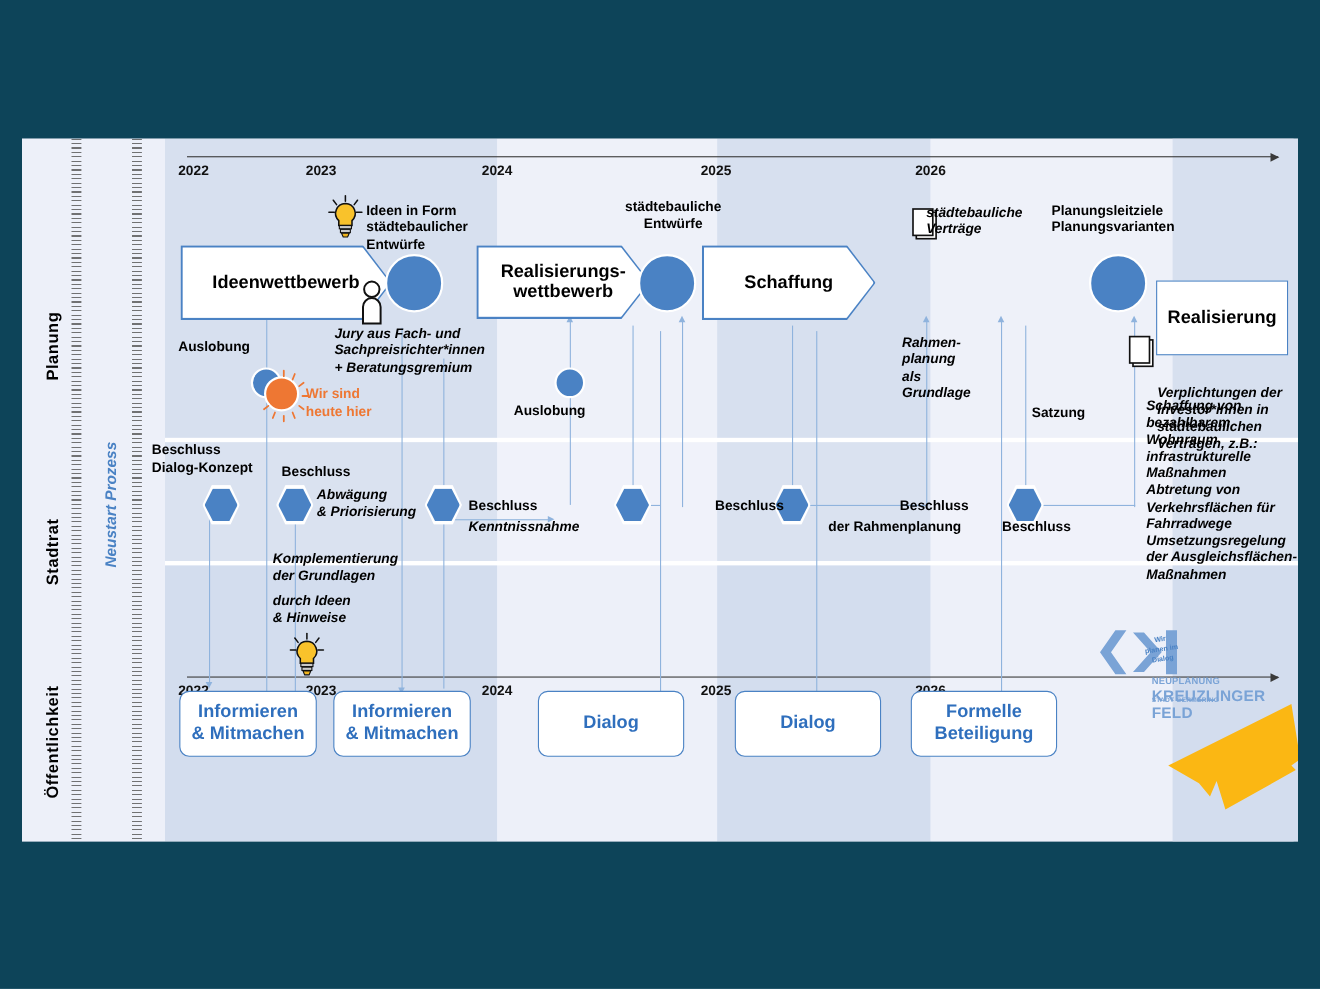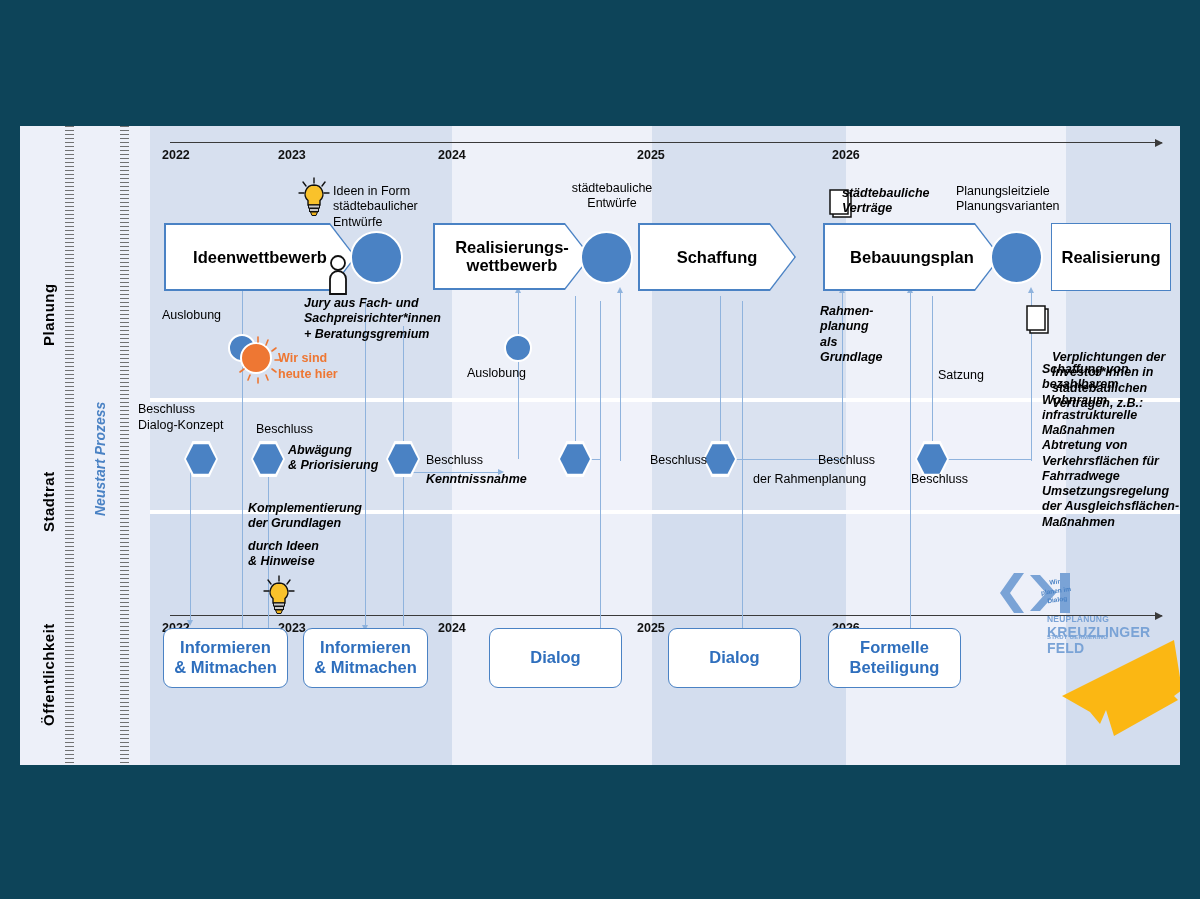--- a/index.html
+++ b/index.html
@@ -65,21 +65,21 @@
     background:
       linear-gradient(#4a82c4,#4a82c4) 0 0/100% 100% no-repeat;
     padding:0;
   }
   .chev.arrow > .inner{
     width:calc(100% - 3.2px);height:calc(100% - 3.2px);margin:1.6px;
     background:#fff;
     clip-path:polygon(0 0, calc(100% - 25px) 0, 100% 50%, calc(100% - 25px) 100%, 0 100%);
     display:flex;align-items:center;justify-content:center;text-align:center;
   }
-  .chev.plain{border:1.6px solid #4a82c4;}
+  .chev.plain{border:1.6px solid #4a82c4;margin-top:32px;}
 
   
   .circle{
     position:absolute;border-radius:50%;
     background:#4a82c4;border:2px solid #ffffff;box-sizing:border-box;
   }
   .circle.orange{background:#ee7733;}
   .hex{
     position:absolute;background:#4a82c4;
     clip-path:polygon(25% 4%,75% 4%,100% 50%,75% 96%,25% 96%,0 50%);
@@ -89,21 +89,21 @@
 
   
   .pbox{
     position:absolute;background:#fff;border:1.7px solid #4a82c4;border-radius:9px;
     display:flex;align-items:center;justify-content:center;text-align:center;
     color:#2f6fbd;font-weight:bold;font-size:16.5px;line-height:1.2;box-sizing:border-box;
   }
 
   
   .txt{position:absolute;font-size:12.5px;color:#000;line-height:1.22;white-space:pre-line;}
-  .txt.b{font-weight:normal;}
+  .txt.b{font-weight:bold;}
   .txt.i{font-style:italic;font-weight:bold;}
   .txt.orange{color:#ee7733;font-weight:bold;font-size:12.5px;}
 
   
   .ln{position:absolute;background:#8fb3dd;}
   .ln.v{width:1.4px;}
   .ln.h{height:1.4px;}
   .arrowup,.arrowdn,.arrowrt{position:absolute;width:0;height:0;}
   .arrowup{border-left:3.5px solid transparent;border-right:3.5px solid transparent;border-bottom:6px solid #8fb3dd;}
   .arrowdn{border-left:3.5px solid transparent;border-right:3.5px solid transparent;border-top:6px solid #8fb3dd;}
@@ -223,25 +223,20 @@
 wettbewerb</span>
         </div>
     </div>
 
     <div class="chev arrow" style="left:618px;top:97px;width:158px;height:68px;">
       <div class="inner">
           <span>Schaffung</span>
         </div>
     </div>
 
-    <div class="chev arrow" style="left:803px;top:97px;width:178px;height:68px;">
-      <div class="inner">
-          <span>Bebauungsplan</span>
-        </div>
-    </div>
 
     <div class="chev plain" style="left:1031px;top:97px;width:120px;height:68px;">
       <span>Realisierung</span>
     </div>
 
     <div class="circle" style="left:330px;top:105px;width:53px;height:53px;"></div>
     <div class="circle" style="left:560px;top:105px;width:53px;height:53px;"></div>
     <div class="circle" style="left:970px;top:105px;width:53px;height:53px;"></div>
     <div class="circle" style="left:484px;top:208px;width:28px;height:28px;"></div>
     <div class="circle" style="left:208px;top:208px;width:28px;height:28px;"></div>

